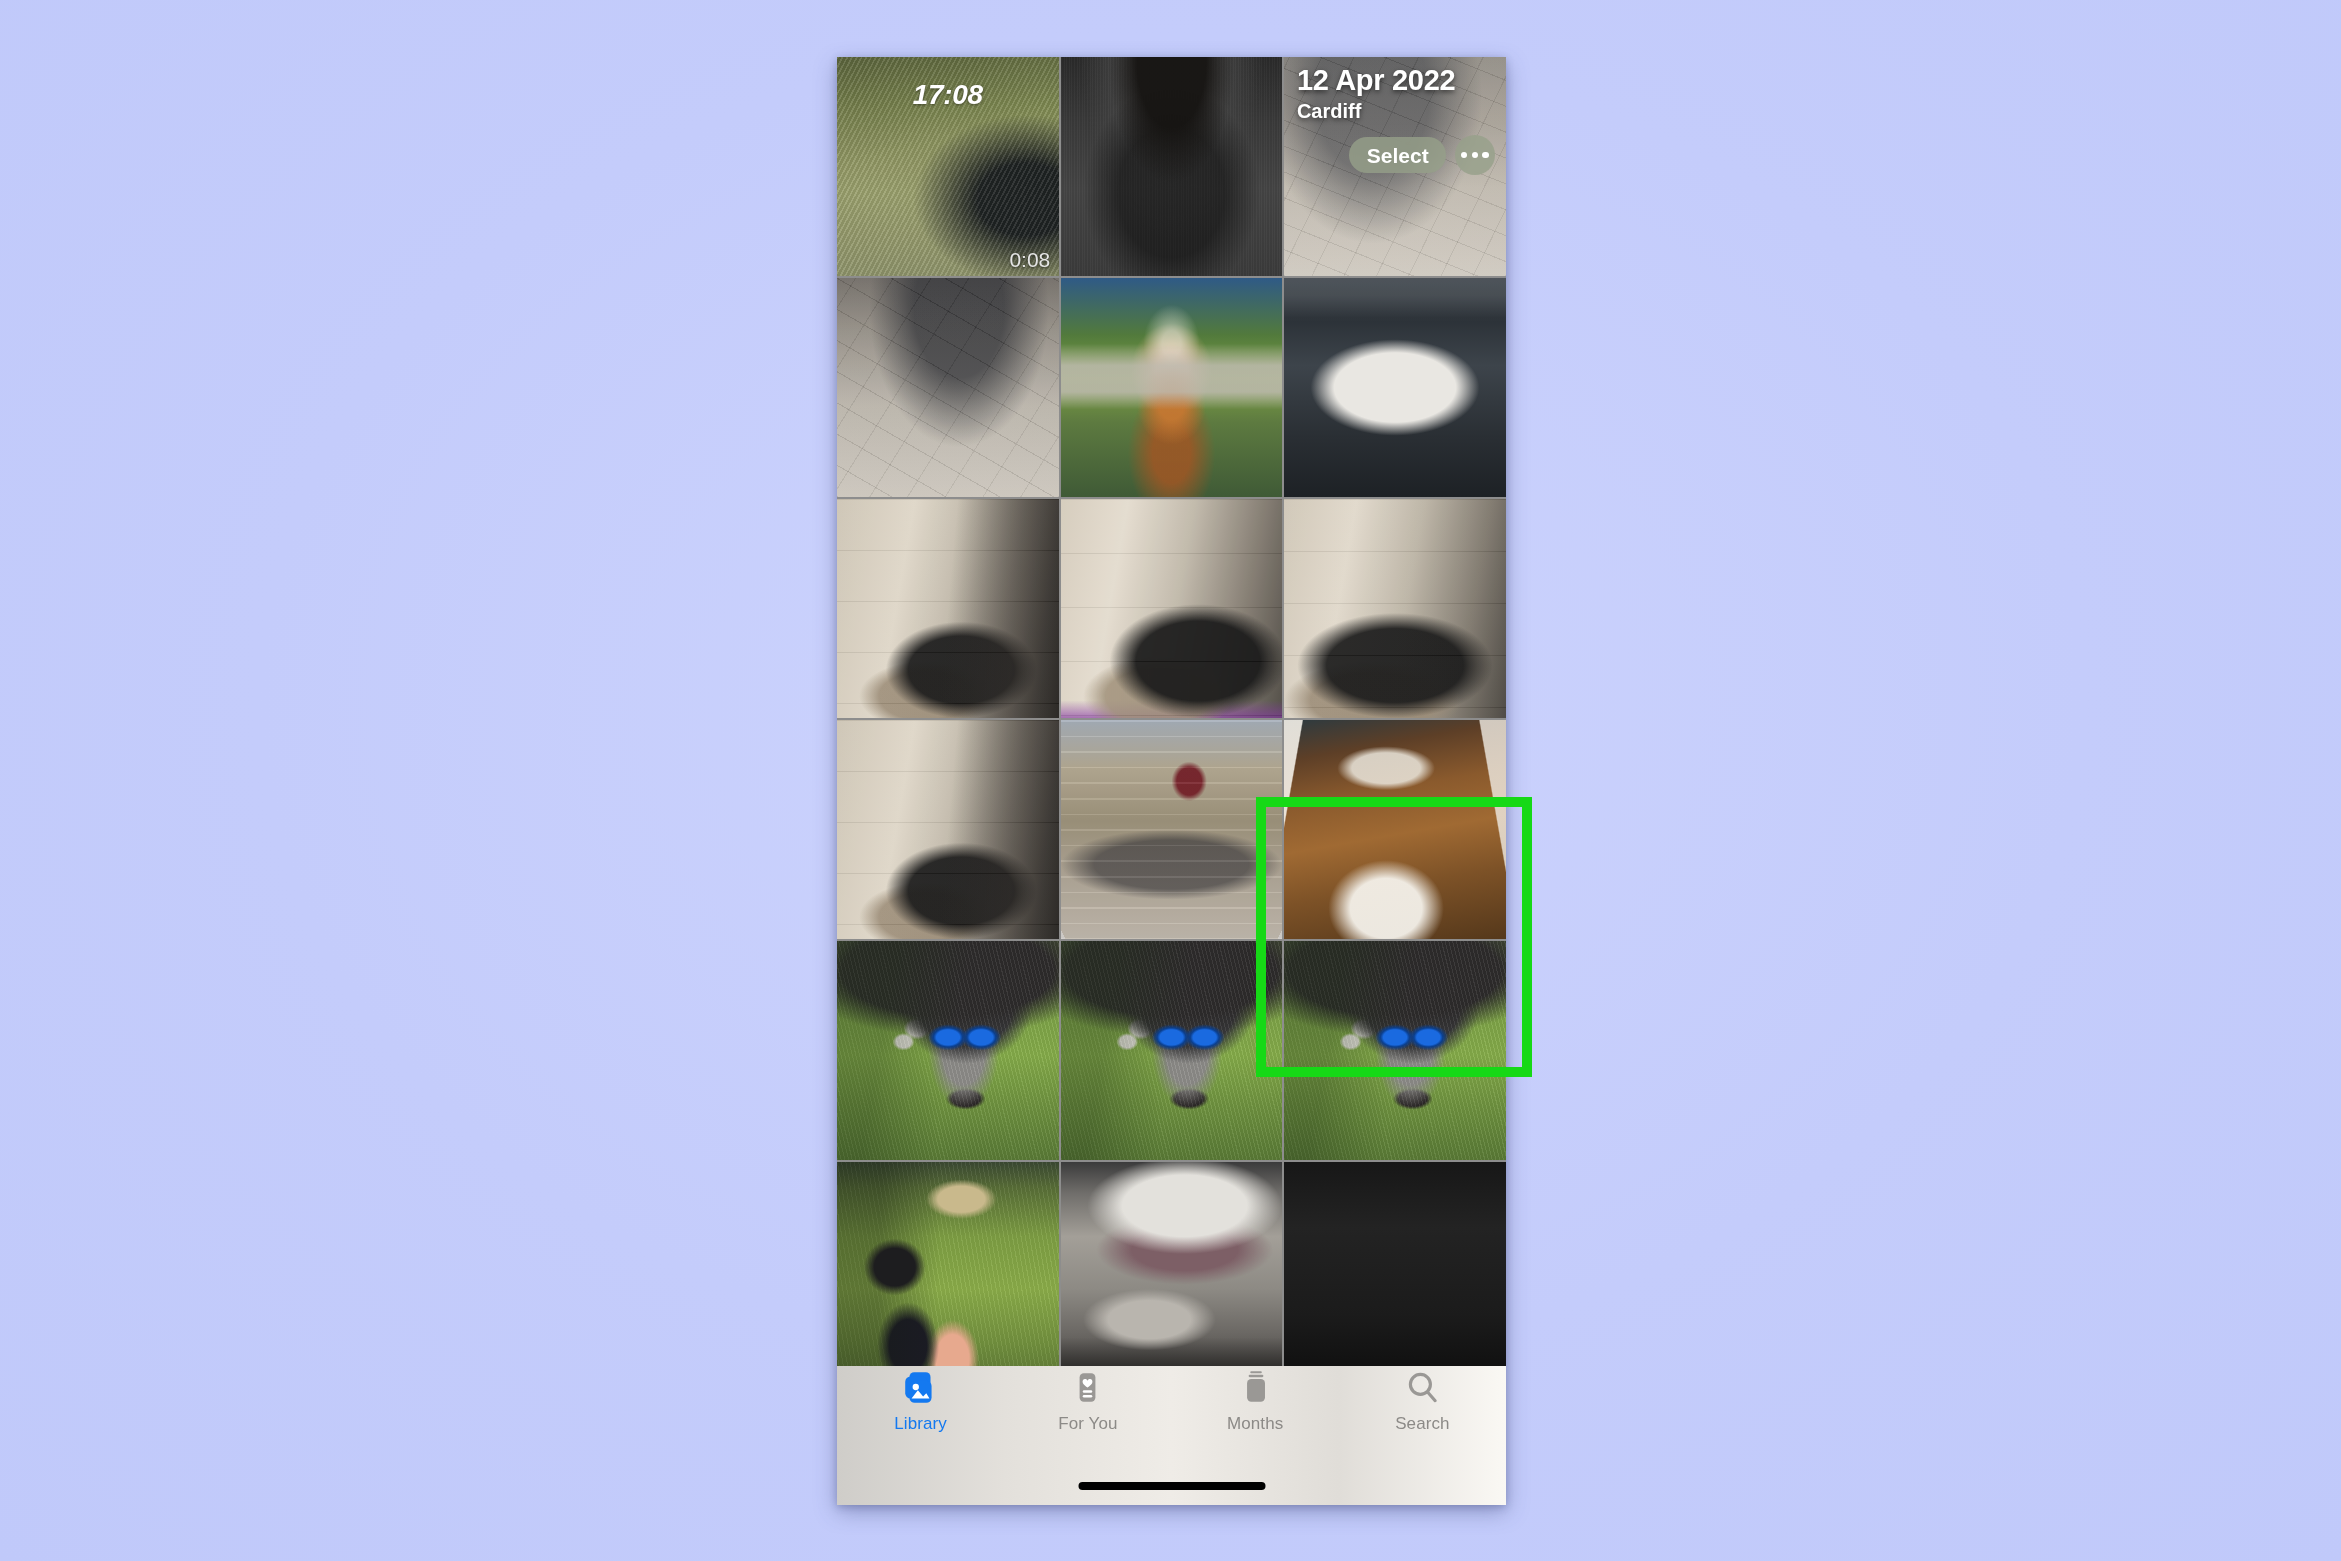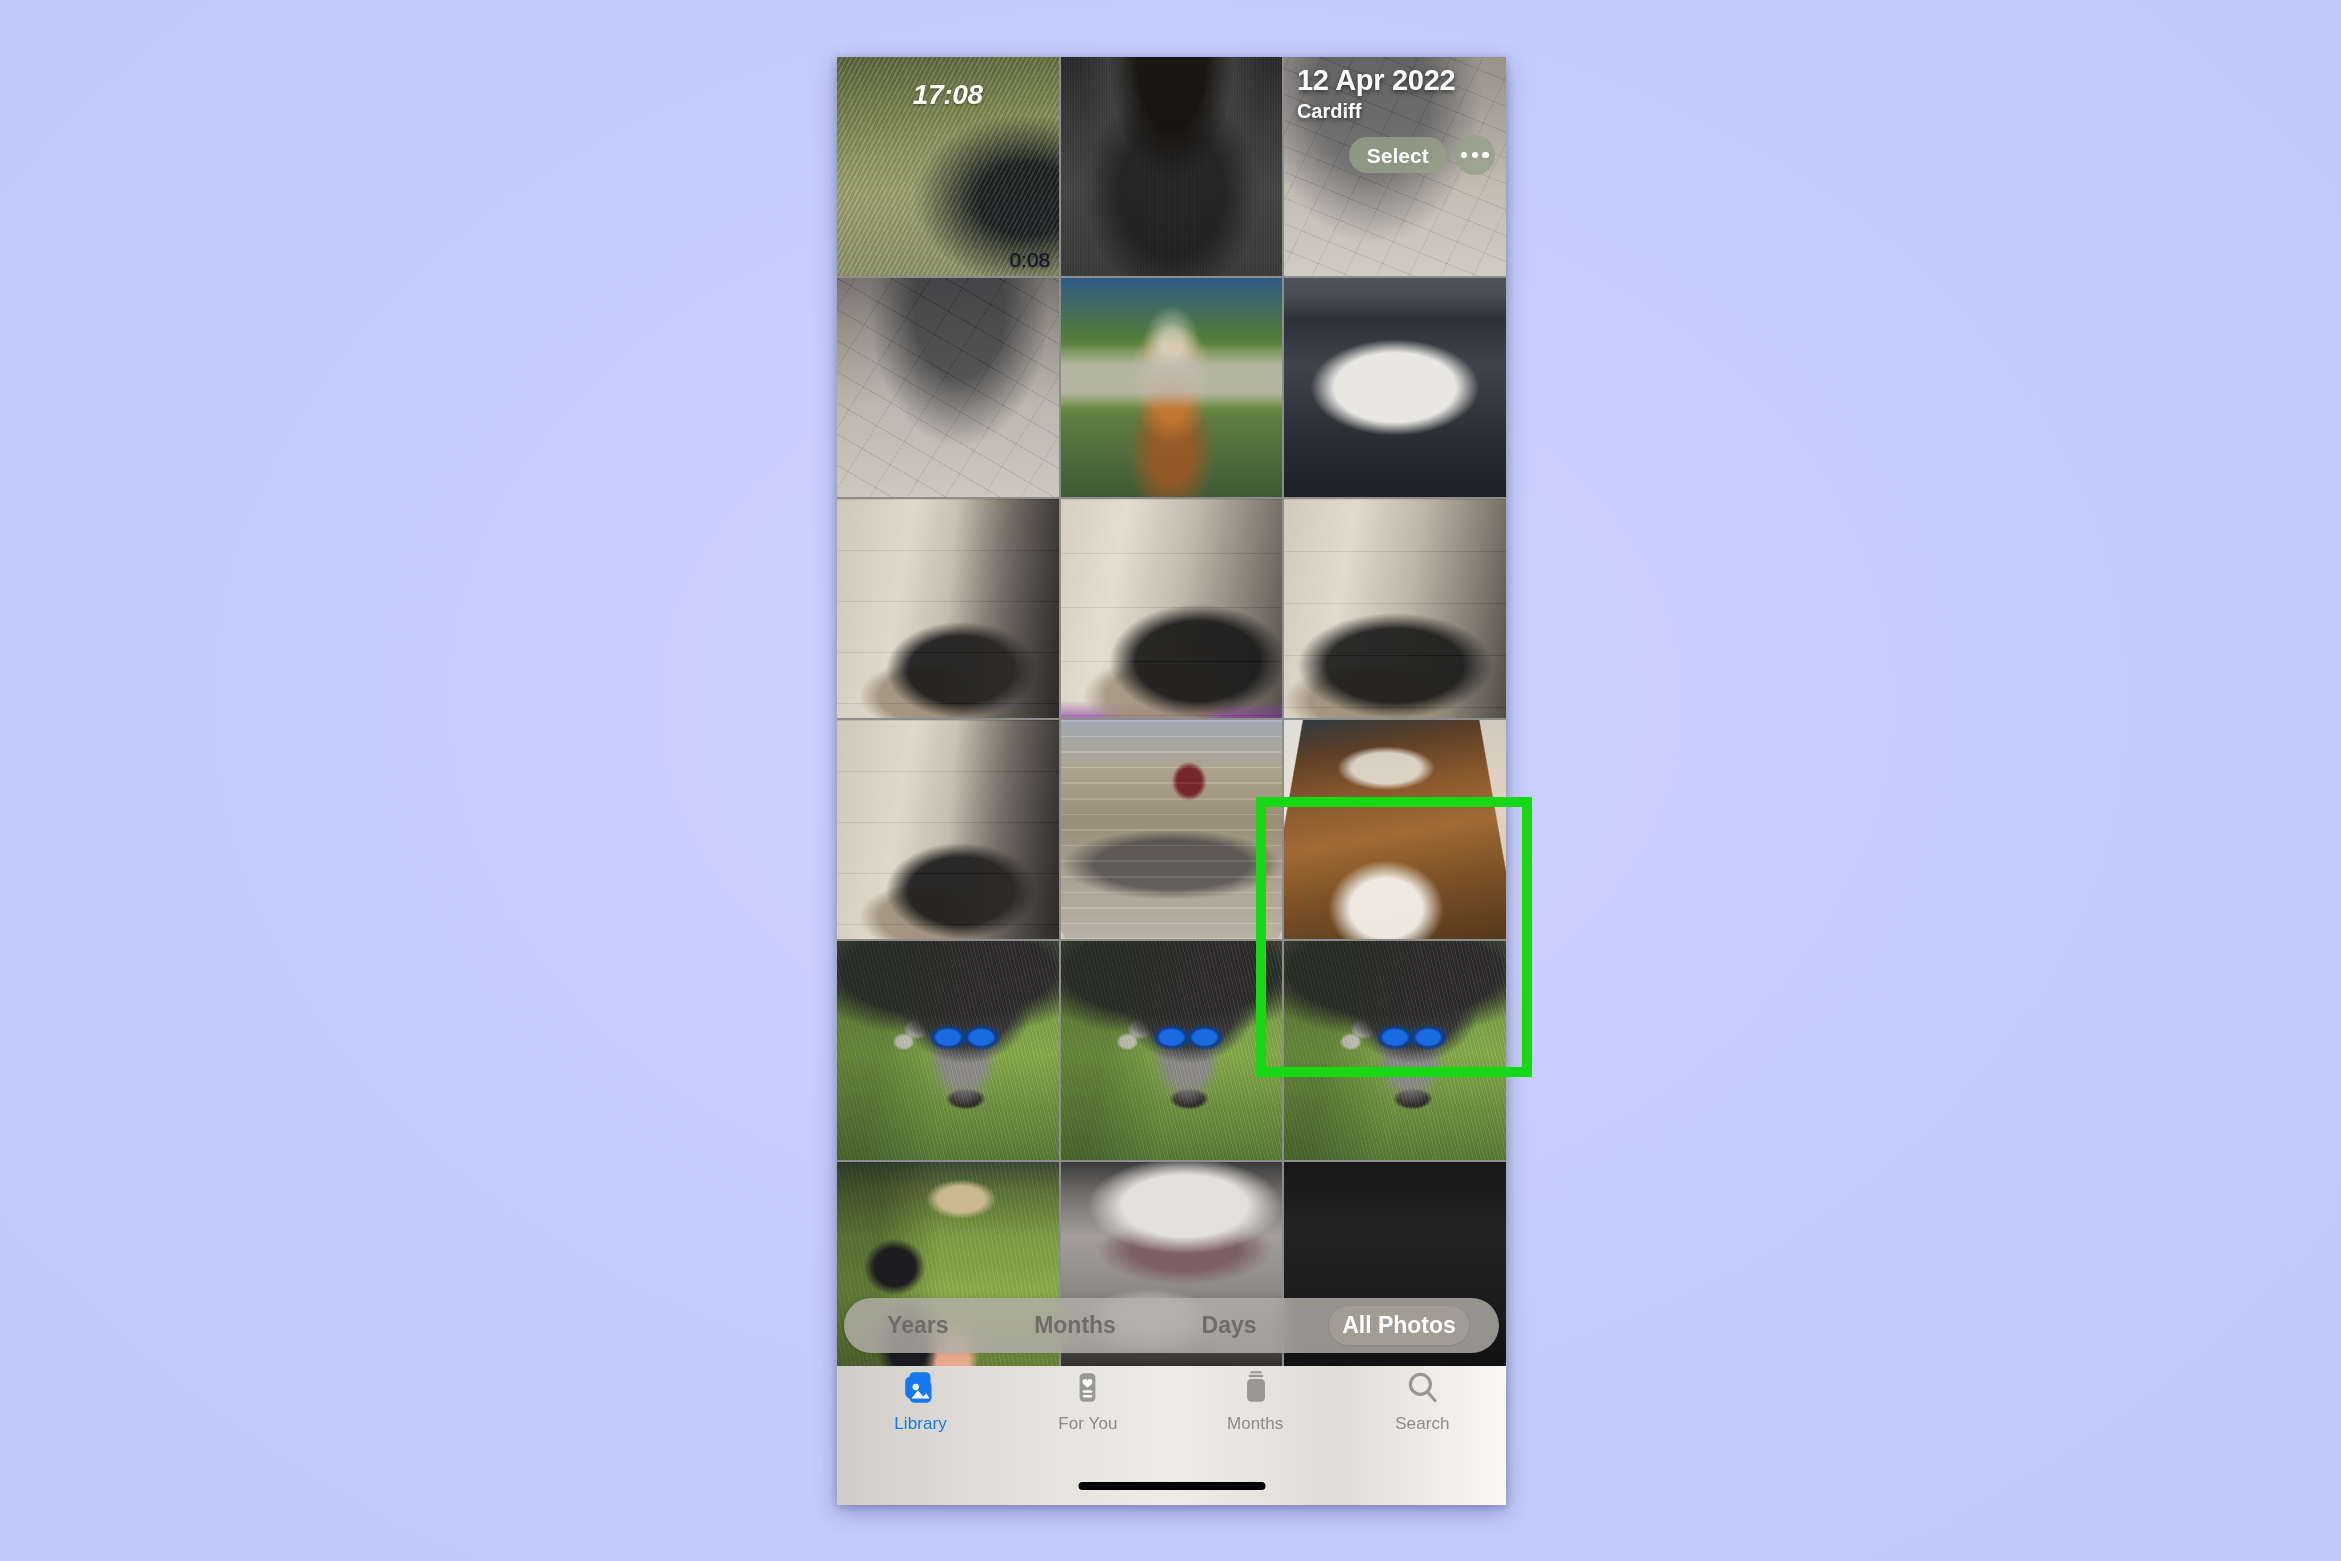--- a/index.html
+++ b/index.html
@@ -237,21 +237,21 @@
     font-size: 28px;
     font-weight: 600;
     letter-spacing: -0.3px;
     text-shadow: 0 1px 3.1px rgba(0,0,0,0.45);
     white-space: nowrap;
     font-style: italic;
   }
   .video-duration {
     position: absolute;
     right: 8.3px; bottom: 4.2px;
-    color: #0f172a;
+    color: #e5e5e5;
     font-size: 21px;
     font-weight: 500;
     text-shadow: 0 1px 2.6px rgba(0,0,0,0.55);
   }
   .status-right {
     position: absolute;
     top: 19px;
     left: 50%;
     transform: translateX(-50%);
     display: flex;
@@ -518,26 +518,20 @@
 
     <div class="top-actions">
       <div class="pill-select">Select</div>
       <div class="circle-more">
         <i></i>
         <i></i>
         <i></i>
       </div>
     </div>
 
-    <div id="segmented">
-      <div class="seg">Years</div>
-      <div class="seg">Months</div>
-      <div class="seg">Days</div>
-      <div class="seg active">All Photos</div>
-    </div>
 
     <div id="tabbar">
 
       <div class="tab active">
         <div class="tab-icon">
           <svg width="39" height="39" viewBox="0 0 74 74">
             <rect x="16" y="8" width="40" height="40" rx="9" fill="#1479f0"></rect>
             <rect x="8" y="16" width="42" height="42" rx="10" fill="#1479f0"></rect>
             <rect x="16" y="24" width="42" height="42" rx="10" fill="#1479f0"></rect>
             <path d="M20 58 L32 42 L42 54 L48 48 L54 58 Z" fill="#ffffff"></path>

